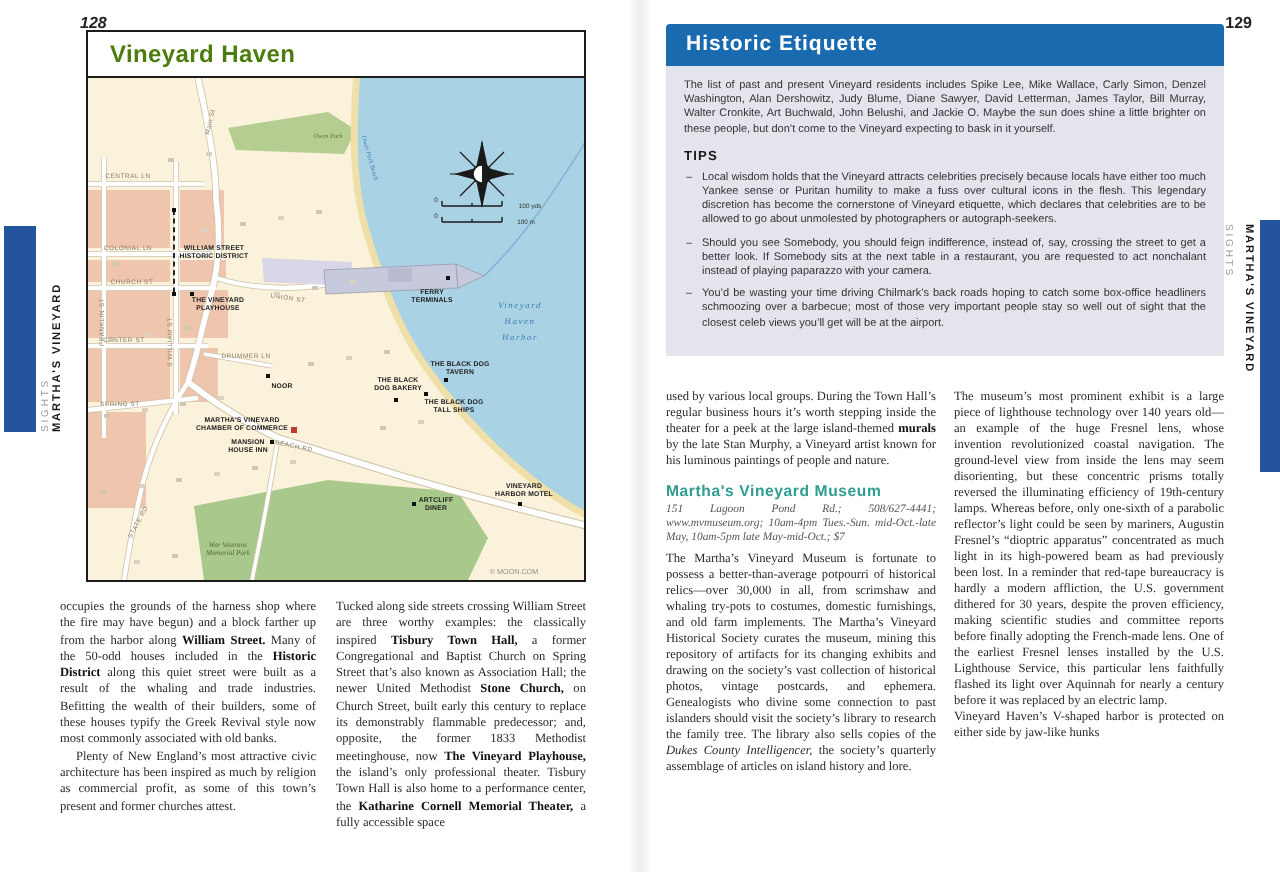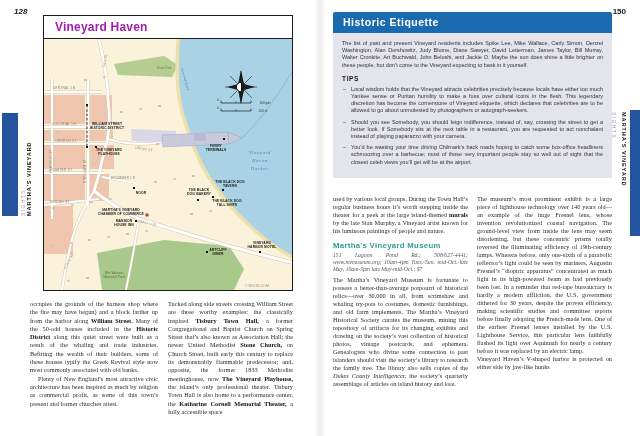--- a/index.html
+++ b/index.html
@@ -11,21 +11,21 @@
           background:linear-gradient(to right,rgba(0,0,0,0),rgba(0,0,0,.07),rgba(0,0,0,0));}
   .pagenum{position:absolute;font-size:8px;font-weight:bold;color:#222;}
   
   .tab{position:absolute;background:#24549E;}
   .vtext{position:absolute;font-weight:bold;font-size:5.6px;letter-spacing:.9px;color:#1a1a1a;white-space:nowrap;}
   .vtext.sub{font-weight:normal;color:#9a9a9a;font-size:5px;letter-spacing:1.4px;}
   .vup{writing-mode:vertical-rl;transform:rotate(180deg);}
   .vdown{writing-mode:vertical-rl;}
   
   #map-frame{position:absolute;left:43px;top:15px;width:250px;height:276px;border:1.3px solid #1b1b1b;background:#fff;box-sizing:border-box;}
-  #map-title{height:22px;line-height:22px;padding-left:11px;font-size:12px;font-weight:bold;color:#a21caf;letter-spacing:.2px;border-bottom:1.3px solid #1b1b1b;background:#fff;}
+  #map-title{height:22px;line-height:22px;padding-left:11px;font-size:12px;font-weight:bold;color:#4d7c0f;letter-spacing:.2px;border-bottom:1.3px solid #1b1b1b;background:#fff;}
   #map-canvas{position:relative;width:100%;height:251px;background:#FAF2DA;overflow:hidden;}
   #map-canvas svg{position:absolute;left:0;top:0;}
   .ml{position:absolute;white-space:pre-line;text-align:center;line-height:1.25;}
   .ml.poi{font-size:3.4px;font-weight:bold;color:#1c1c1c;letter-spacing:.1px;}
   .ml.street{font-size:3.2px;color:#8a7f68;letter-spacing:.3px;white-space:nowrap;}
   .ml.water{font-family:"Liberation Serif",serif;font-style:italic;color:#4080b4;font-size:4.4px;line-height:1.8;letter-spacing:.8px;}
   .ml.watersm{font-family:"Liberation Serif",serif;font-style:italic;color:#4080b4;font-size:3.2px;white-space:nowrap;}
   .ml.park{font-family:"Liberation Serif",serif;font-style:italic;color:#55682e;font-size:3.6px;}
   .ml.parksm{font-family:"Liberation Serif",serif;font-style:italic;color:#5d7033;font-size:3.2px;white-space:nowrap;}
   .ml.credit{font-size:3.6px;color:#8e8e8e;}
@@ -49,21 +49,21 @@
   #etq-tips-h{font-size:6.6px;font-weight:bold;letter-spacing:.6px;color:#1a1a1a;margin-top:6px;}
   .tip{position:relative;padding-left:9px;margin-top:4px;font-size:5.5px;line-height:7.2px;color:#333;text-align:justify;}
   .tip .tip-dash{position:absolute;left:1px;top:0;}
 </style>
 </head>
 <body>
 
 <div id="spread">
 
   <div class="page" id="page-left">
-    <div class="pagenum" style="left:14px;top:7px;font-style:italic;">128</div>
+    <div class="pagenum" style="left:40px;top:7px;font-style:italic;">128</div>
 
     <div class="tab" style="left:2px;top:113px;width:16px;height:103px;"></div>
     <div class="vtext sub vup" style="left:20px;top:113px;height:103px;">SIGHTS</div>
     <div class="vtext vup" style="left:26px;top:113px;height:103px;">MARTHA'S VINEYARD</div>
 
     <div id="map-frame">
       <div id="map-title">Vineyard Haven</div>
       <div id="map-canvas">
         <svg width="250" height="251" viewBox="0 0 250 251">
 
@@ -235,21 +235,21 @@
         <p>occupies the grounds of the harness shop where the fire may have begun) and a block farther up from the harbor along <b>William Street.</b> Many of the 50-odd houses included in the <b>Historic District</b> along this quiet street were built as a result of the whaling and trade industries. Befitting the wealth of their builders, some of these houses typify the Greek Revival style now most commonly associated with old banks.</p>
         <p class="indent">Plenty of New England’s most attractive civic architecture has been inspired as much by religion as commercial profit, as some of this town’s present and former churches attest.</p>
       </div>
       <div class="col" style="width:125px;">
         <p>Tucked along side streets crossing William Street are three worthy examples: the classically inspired <b>Tisbury Town Hall,</b> a former Congregational and Baptist Church on Spring Street that’s also known as Association Hall; the newer United Methodist <b>Stone Church,</b> on Church Street, built early this century to replace its demonstrably flammable predecessor; and, opposite, the former 1833 Methodist meetinghouse, now <b>The Vineyard Playhouse,</b> the island’s only professional theater. Tisbury Town Hall is also home to a performance center, the <b>Katharine Cornell Memorial Theater,</b> a fully accessible space</p>
       </div>
     </div>
   </div>
 
   <div class="page" id="page-right">
-    <div class="pagenum" style="right:14px;top:7px;">150</div>
+    <div class="pagenum" style="right:14px;top:7px;">129</div>
 
     <div class="tab" style="right:0;top:110px;width:10px;height:126px;"></div>
     <div class="vtext vdown" style="right:13px;top:112px;height:124px;">MARTHA'S VINEYARD</div>
     <div class="vtext sub vdown" style="right:23px;top:112px;height:124px;">SIGHTS</div>
 
     <div id="etq">
       <div id="etq-head">Historic Etiquette</div>
       <div id="etq-body">
         <div id="etq-intro">The list of past and present Vineyard residents includes Spike Lee, Mike Wallace, Carly Simon, Denzel Washington, Alan Dershowitz, Judy Blume, Diane Sawyer, David Letterman, James Taylor, Bill Murray, Walter Cronkite, Art Buchwald, John Belushi, and Jackie O. Maybe the sun does shine a little brighter on these people, but don’t come to the Vineyard expecting to bask in it yourself.</div>
         <div id="etq-tips-h">TIPS</div>

